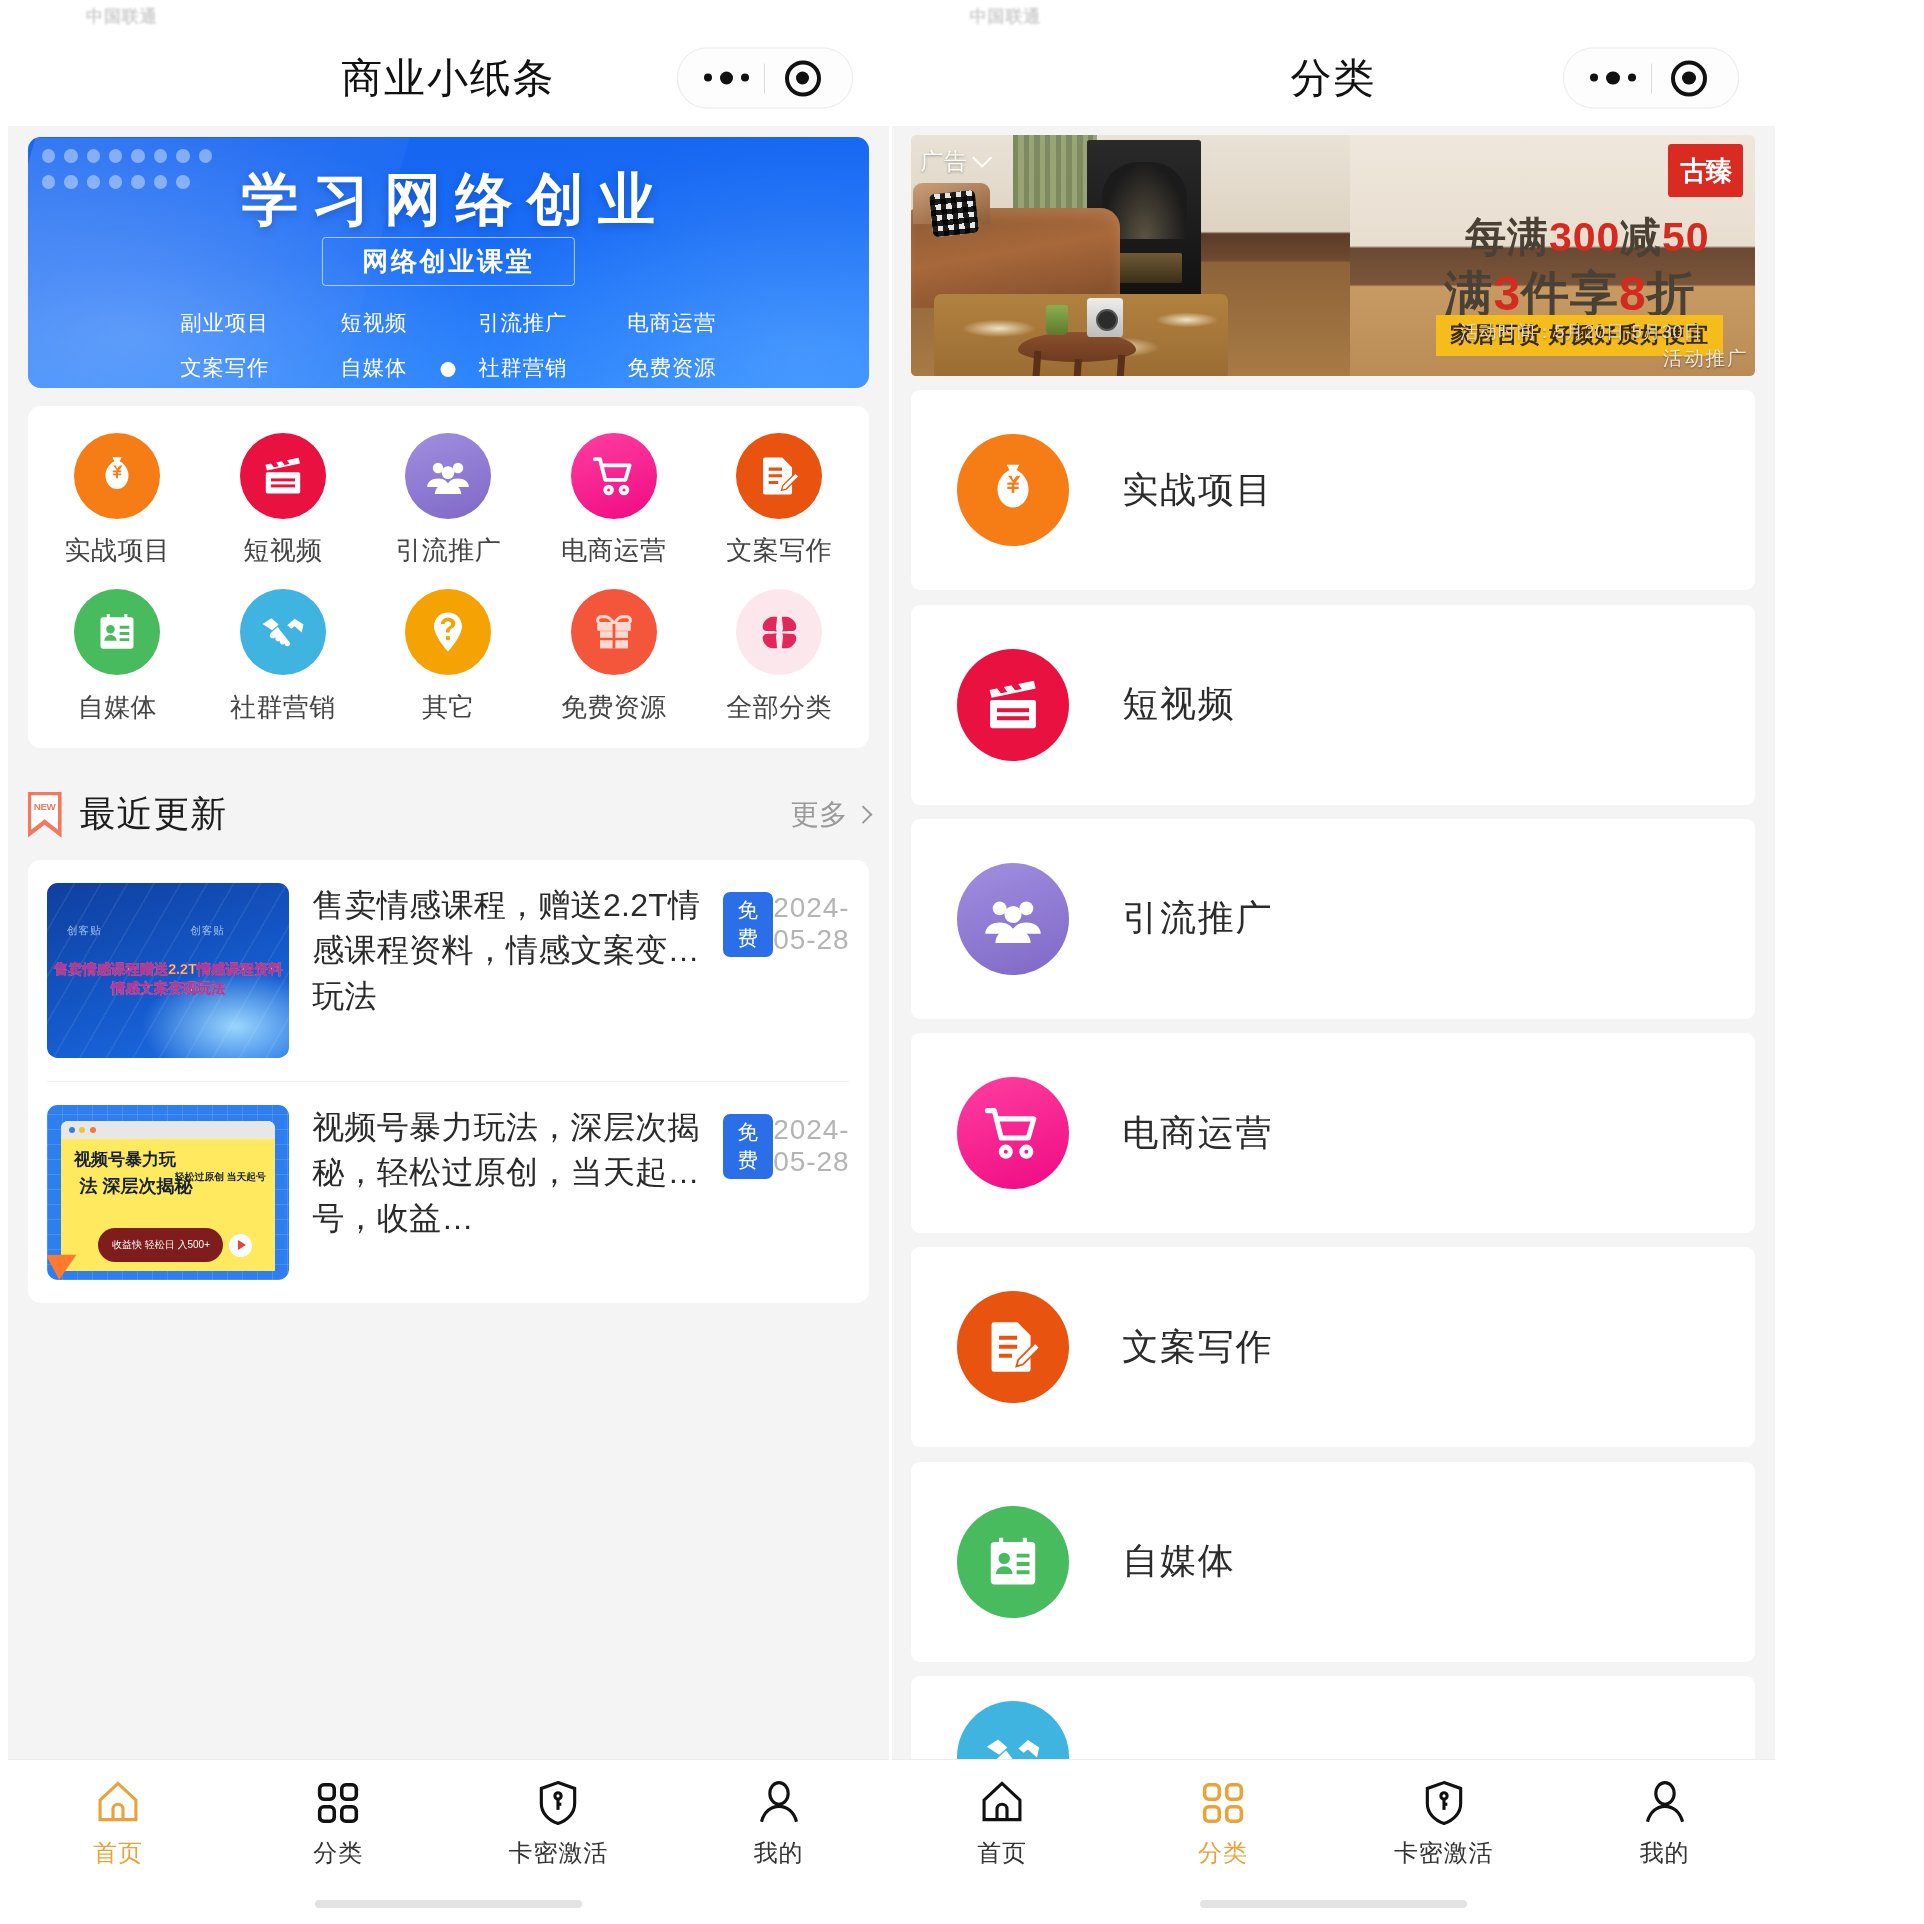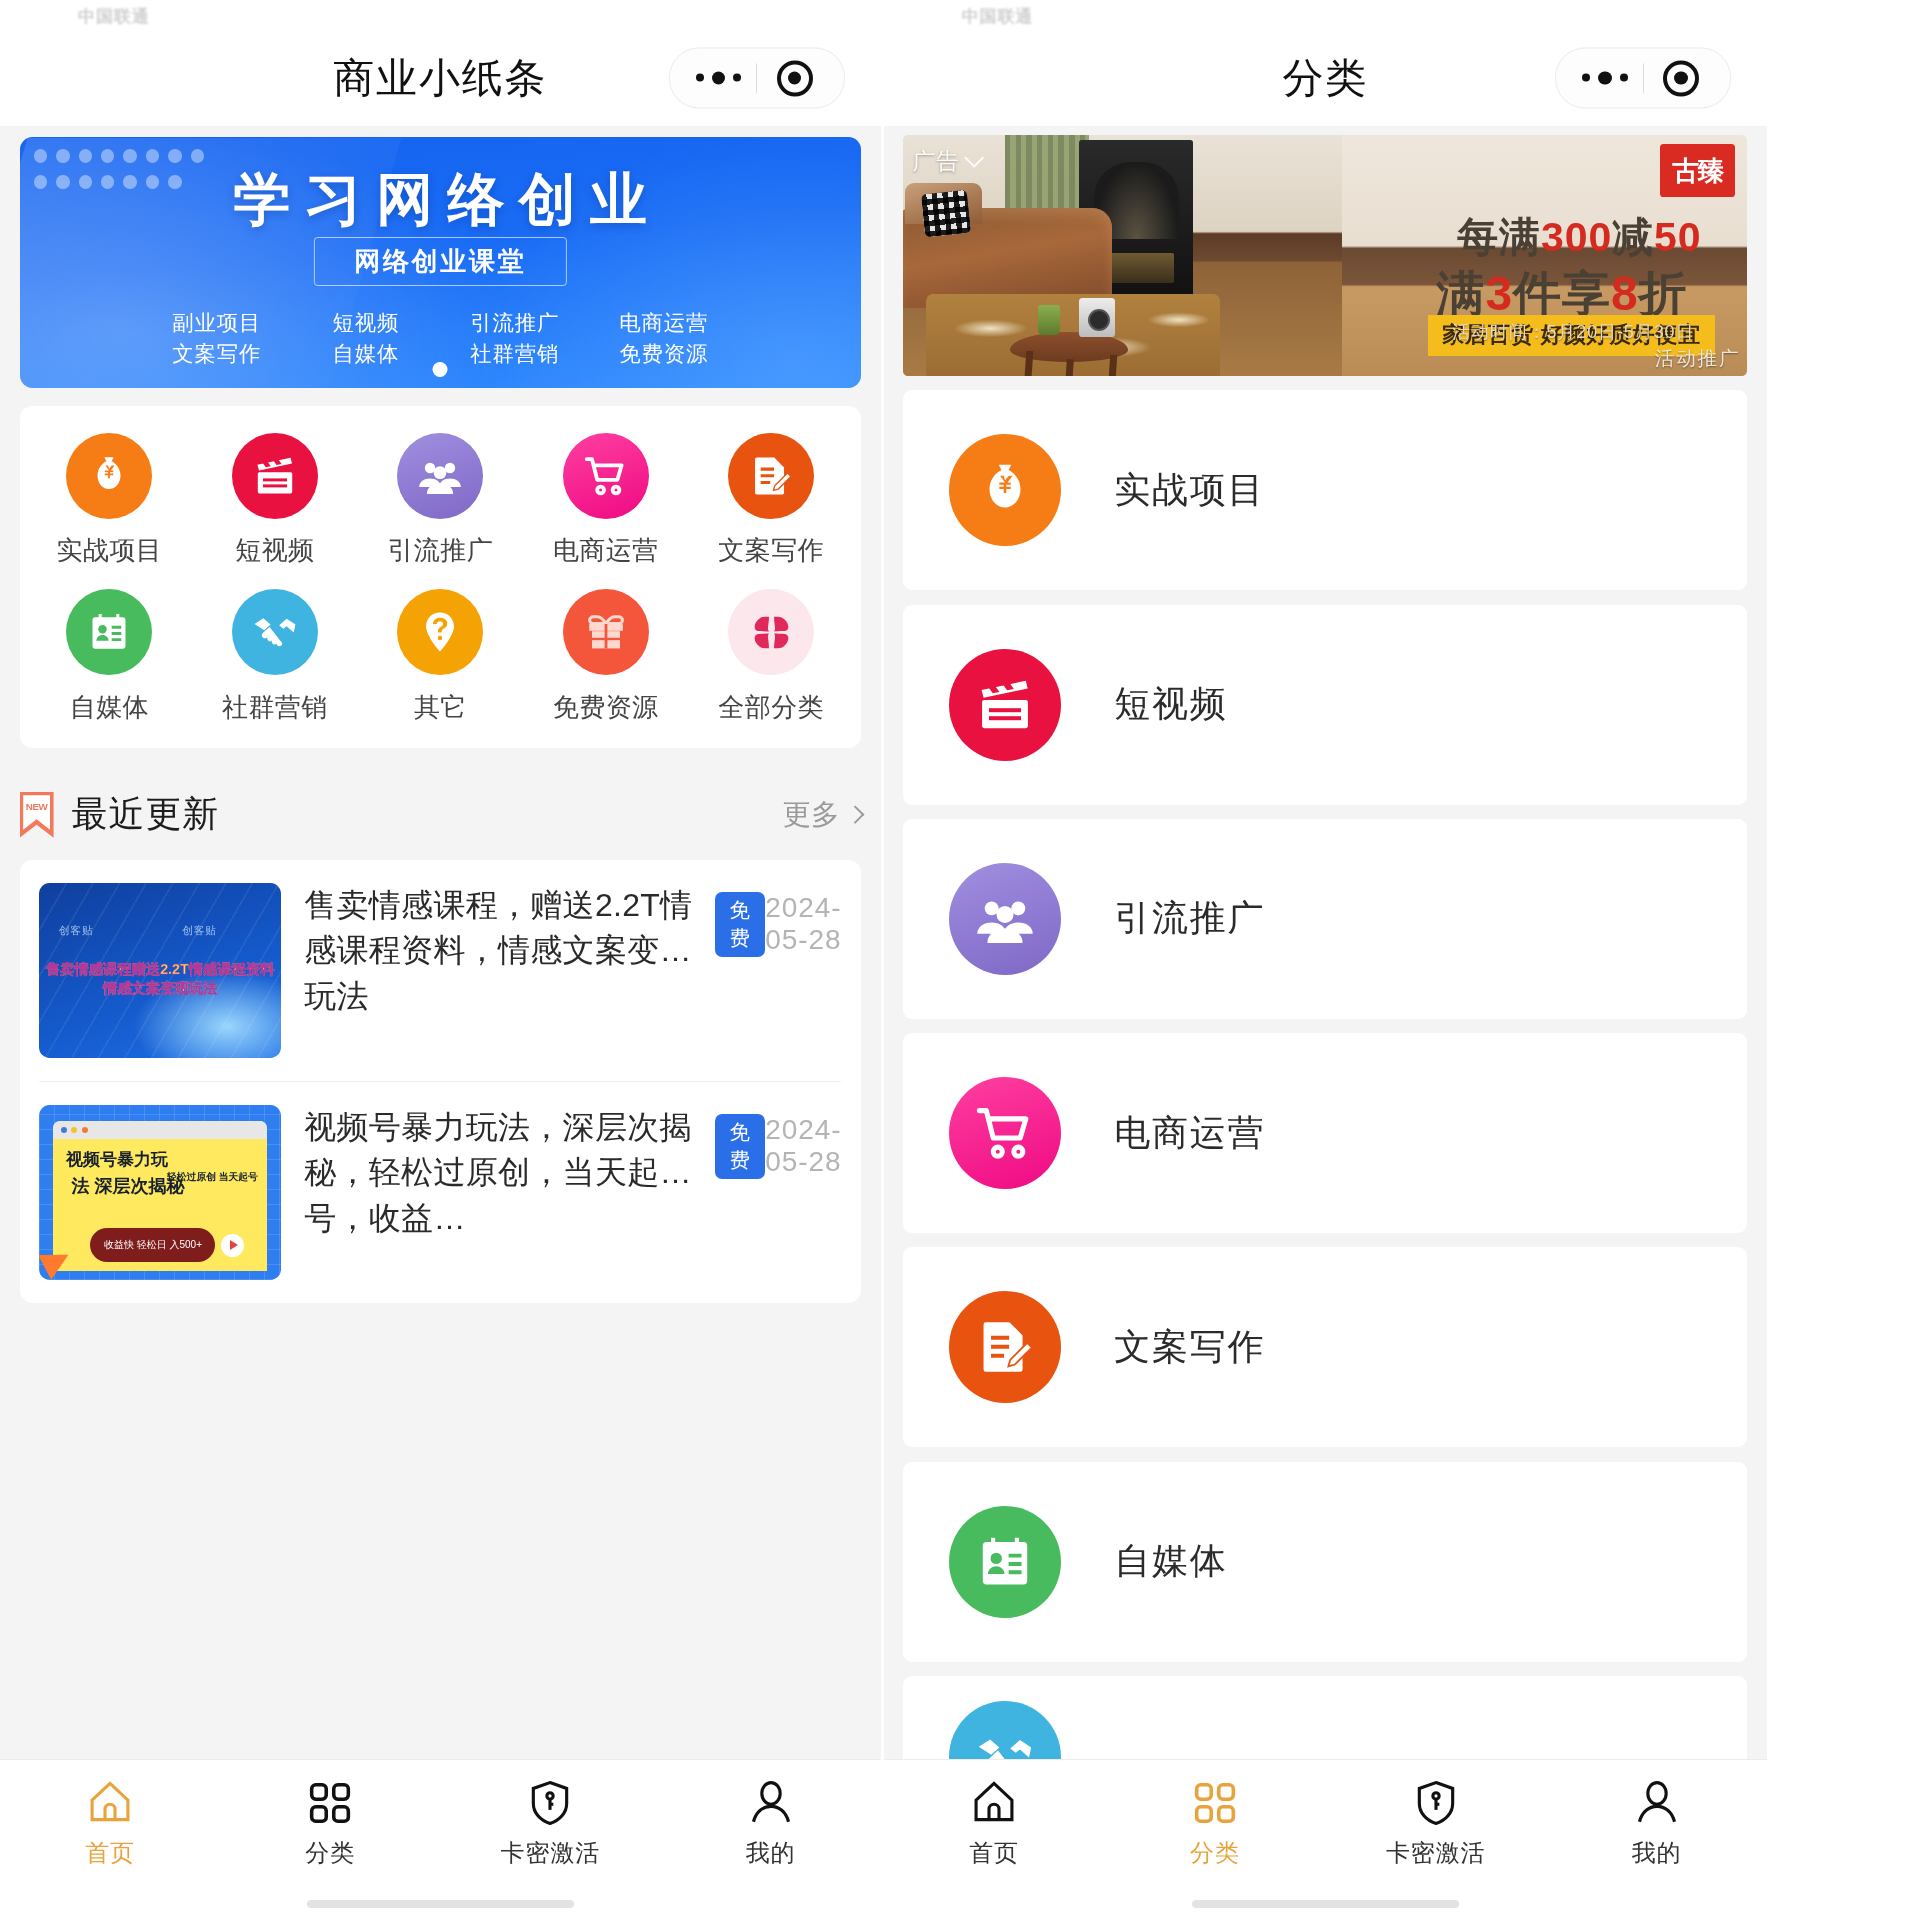--- a/index.html
+++ b/index.html
@@ -2,21 +2,21 @@
 <html style="font-size:14.3px"><head>
 <meta charset="utf-8">
 <style>
   * { box-sizing: border-box; margin: 0; padding: 0; }
   html, body {
     width: 1925px; height: 1925px;
     background: #ffffff;
     font-family: "Liberation Sans", "DejaVu Sans", sans-serif;
     overflow: hidden;
   }
-  .screens { display: flex; width: 1767px; height: 1925px; }
+  .screens { display: flex; width: 1767px; height: 1925px; margin-left: 8px; }
   .screen { width: 962px; height: 1925px; position: relative; background: #f5f5f5; display: flex; flex-direction: column; overflow: hidden; }
   .screen.left { border-right: 3.6px solid #ffffff; }
 
   
   .statusbar {
     height: 30px; background: #ffffff; position: relative; flex: 0 0 auto;
   }
   .statusbar .sb-ghost {
     position: absolute; left: 78px; top: 5.3px;
     font-size: 17px; color: #cfcfcf; letter-spacing: 0.9px;
@@ -79,21 +79,21 @@
     text-shadow: 0 2.7px 9px rgba(0,40,120,0.30);
   }
   .hero-sub {
     position: absolute; top: 100px; left: 50%; transform: translateX(-50%);
     border: 1.8px solid rgba(255,255,255,0.62); border-radius: 3.6px;
     padding: 6.2px 39px; font-size: 26px; color: #ffffff; letter-spacing: 2.7px;
     font-weight: 700; white-space: nowrap;
   }
   .hero-tags {
     position: absolute; top: 171px; left: 0; right: 0;
-    display: flex; flex-direction: column; align-items: center; gap: 2px;
+    display: flex; flex-direction: column; align-items: center; gap: 16px;
   }
   .hero-tags .row { display: flex; gap: 46px; }
   .hero-tags .row span {
     font-size: 21.4px; color: #ffffff; letter-spacing: 0.9px; width: 103px; text-align: center;
   }
   .hero-dot {
     position: absolute; bottom: 10.7px; left: 50%; transform: translateX(-50%);
     width: 15px; height: 15px; border-radius: 50%; background: #ffffff;
   }
 

